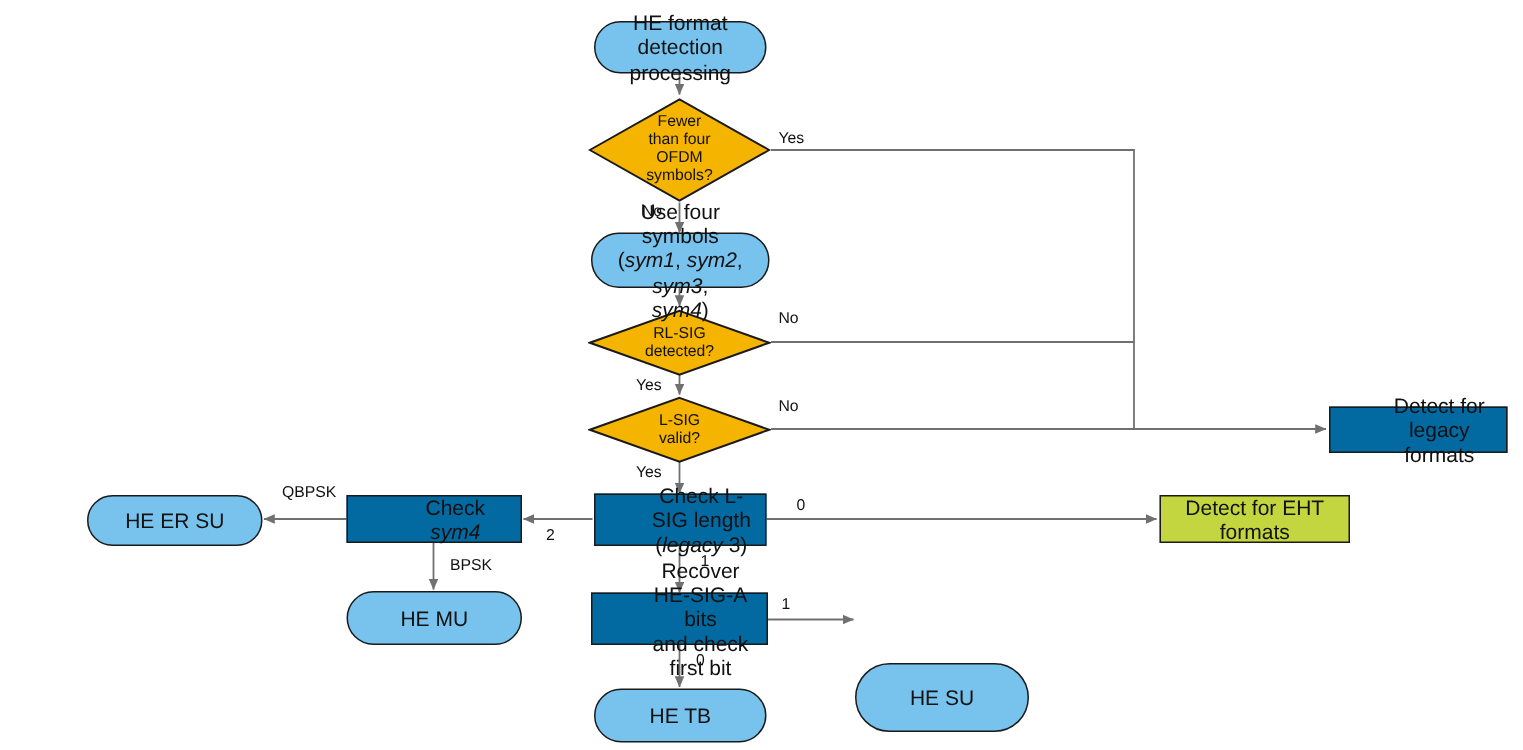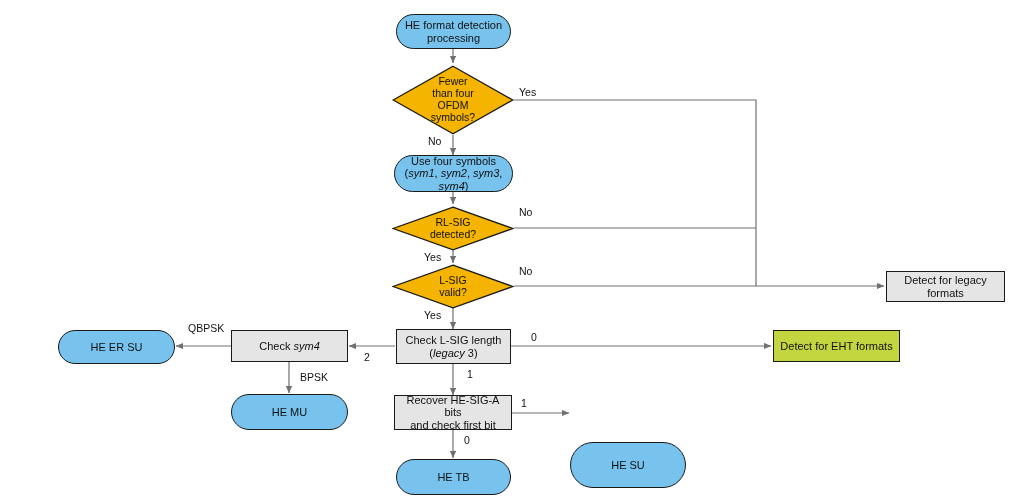--- a/index.html
+++ b/index.html
@@ -6,27 +6,27 @@
   body{
     width:1015px;height:500px;position:relative;overflow:hidden;
     font-family:"Liberation Sans","DejaVu Sans",sans-serif;
     color:#111111;
   }
   #canvas{position:absolute;left:0;top:0;width:1015px;height:500px;}
   svg.wires{position:absolute;left:0;top:0;width:1015px;height:500px;pointer-events:none;}
 
   .node{position:absolute;box-sizing:border-box;display:flex;align-items:center;
         justify-content:center;text-align:center;line-height:1.15;
-        font-size:11px;color:#111;}
+        font-size:14px;color:#111;}
   .node .lbl{padding:0 6px;white-space:pre-line;}
 
   
   .term{background:#77c3ee;border:1.3px solid #1a1a1a;border-radius:999px;}
   
-  .proc{background:#e5e5e5;border:1.3px solid #1a1a1a;}
+  .proc{background:#0369a1;border:1.3px solid #1a1a1a;padding-left:28px;}
   
   .proc-green{background:#c3d63f;border:1.3px solid #1a1a1a;}
 
   
   .dec{position:absolute;}
   .dec .shape{position:absolute;inset:0;}
   .dec .lbl{position:absolute;inset:0;display:flex;align-items:center;
             justify-content:center;text-align:center;font-size:10.5px;
             line-height:1.14;color:#111;white-space:pre-line;}
 

